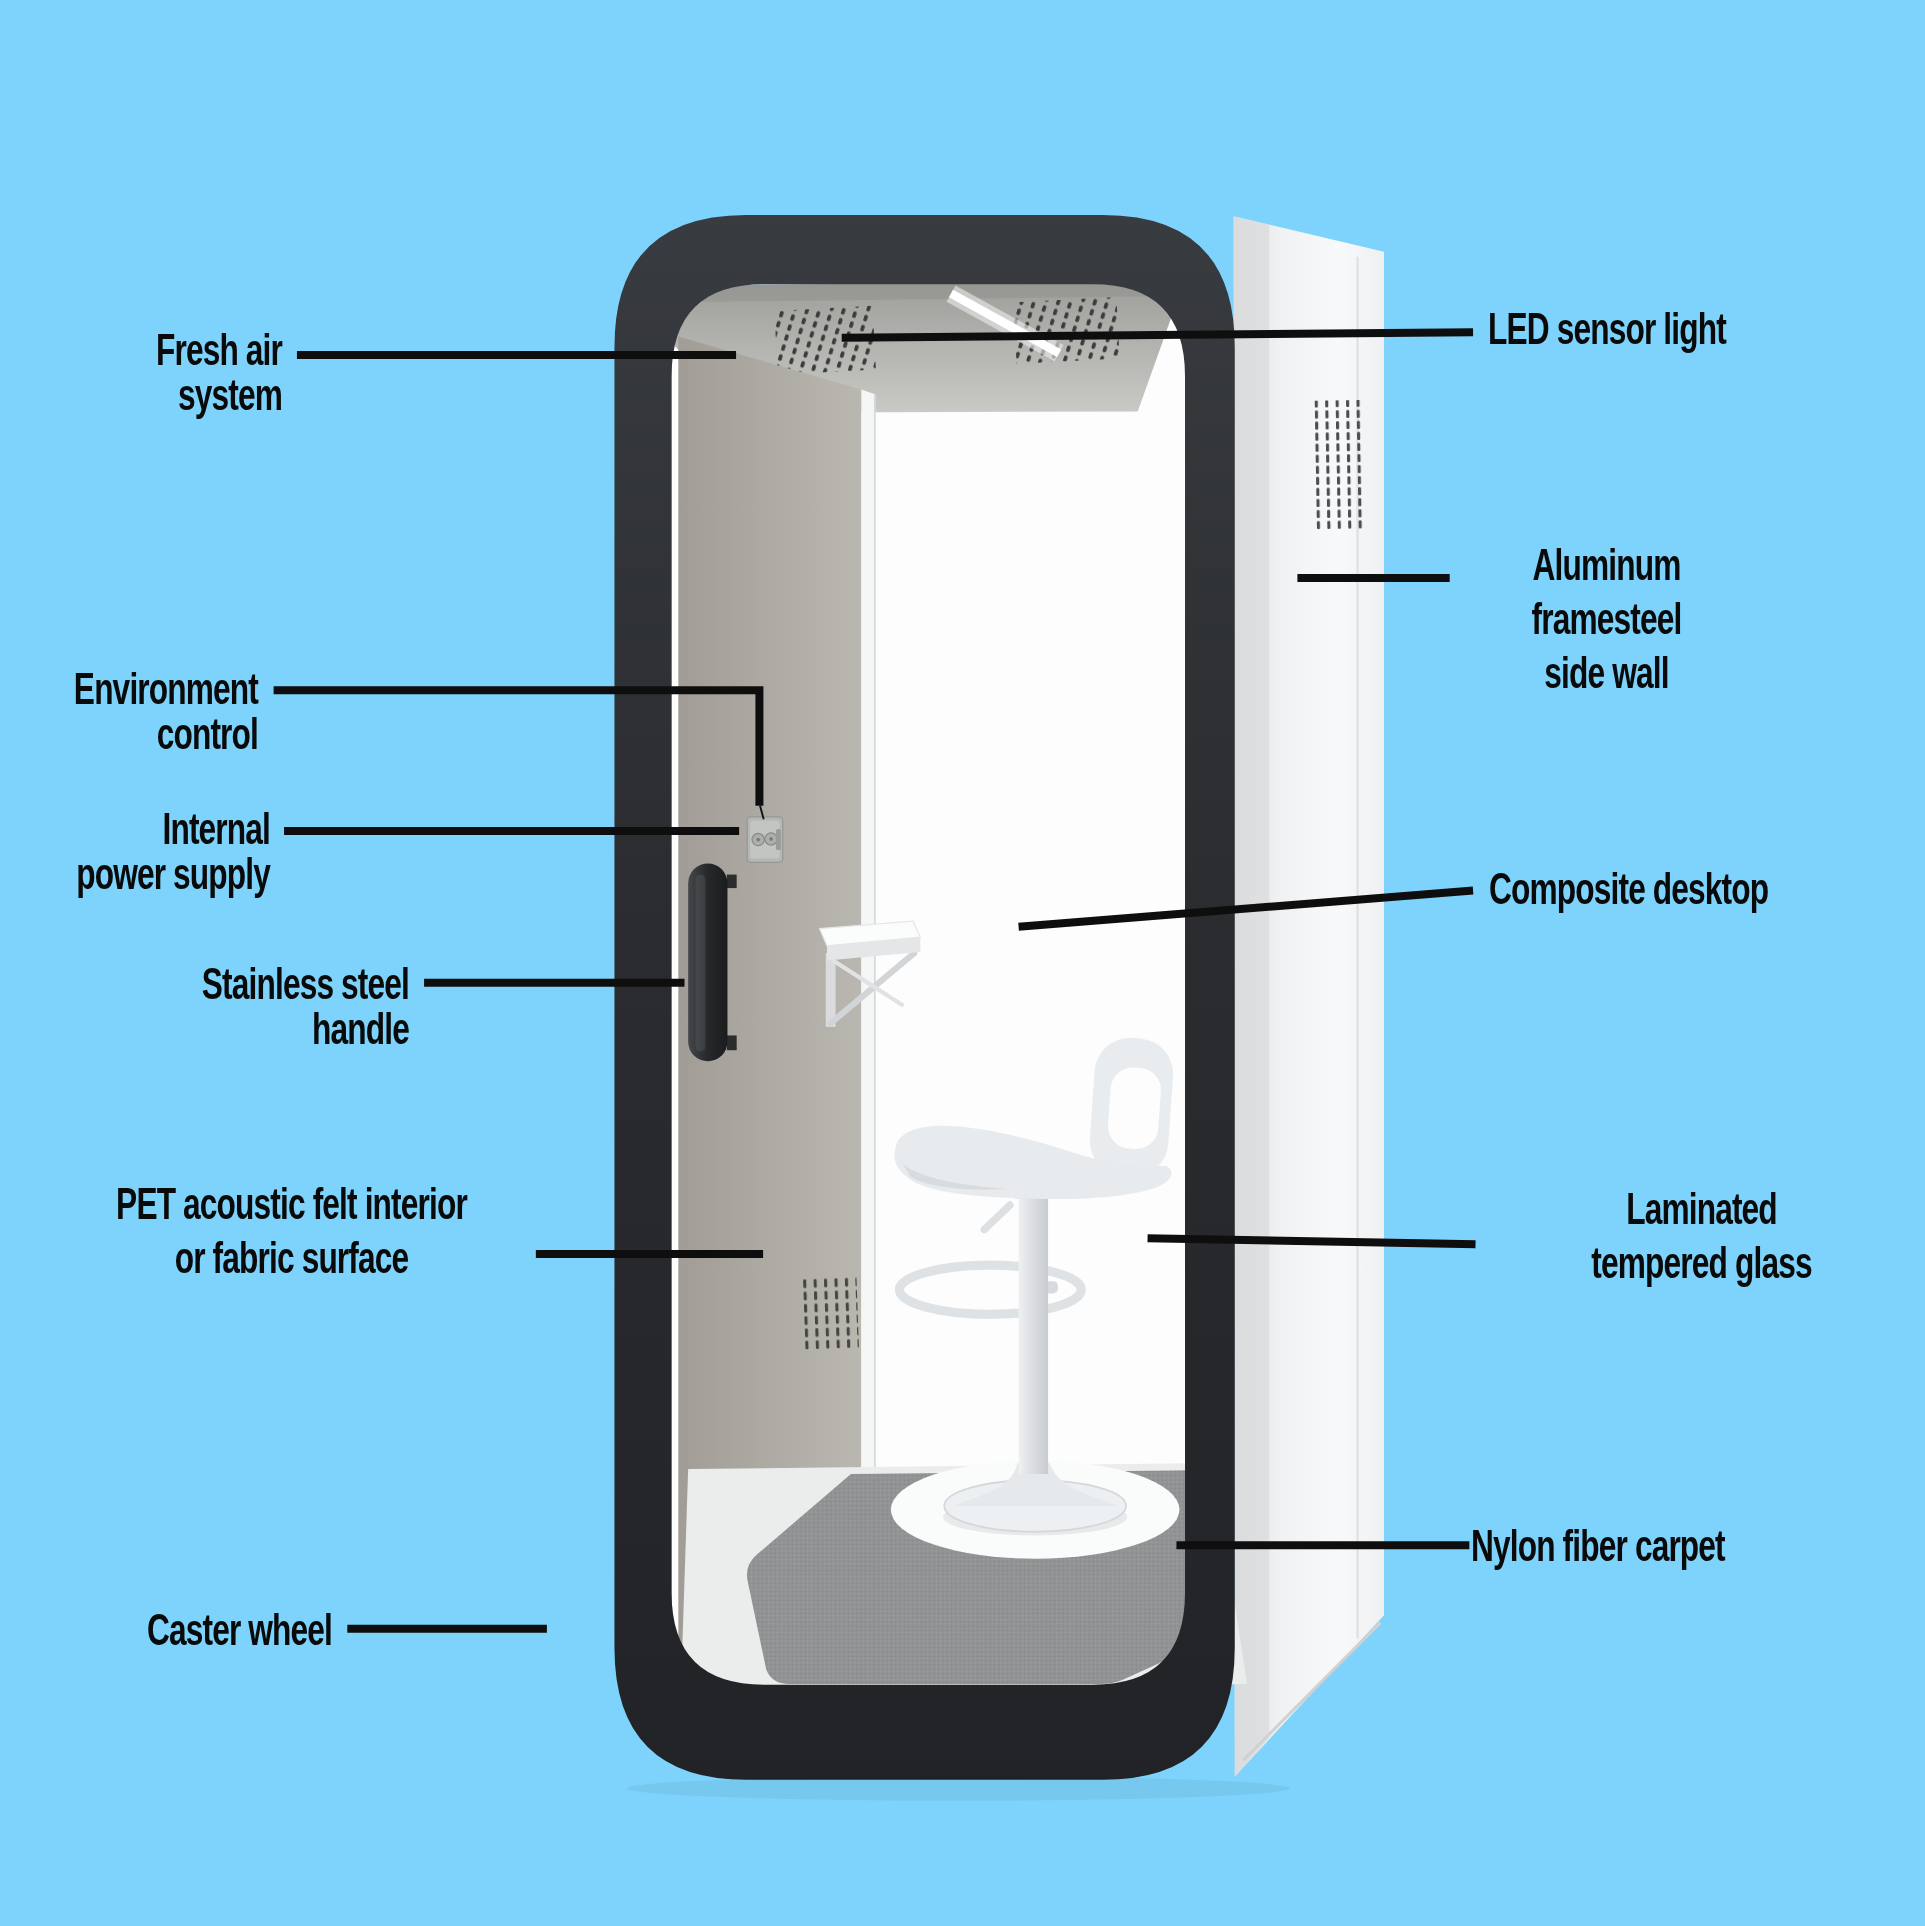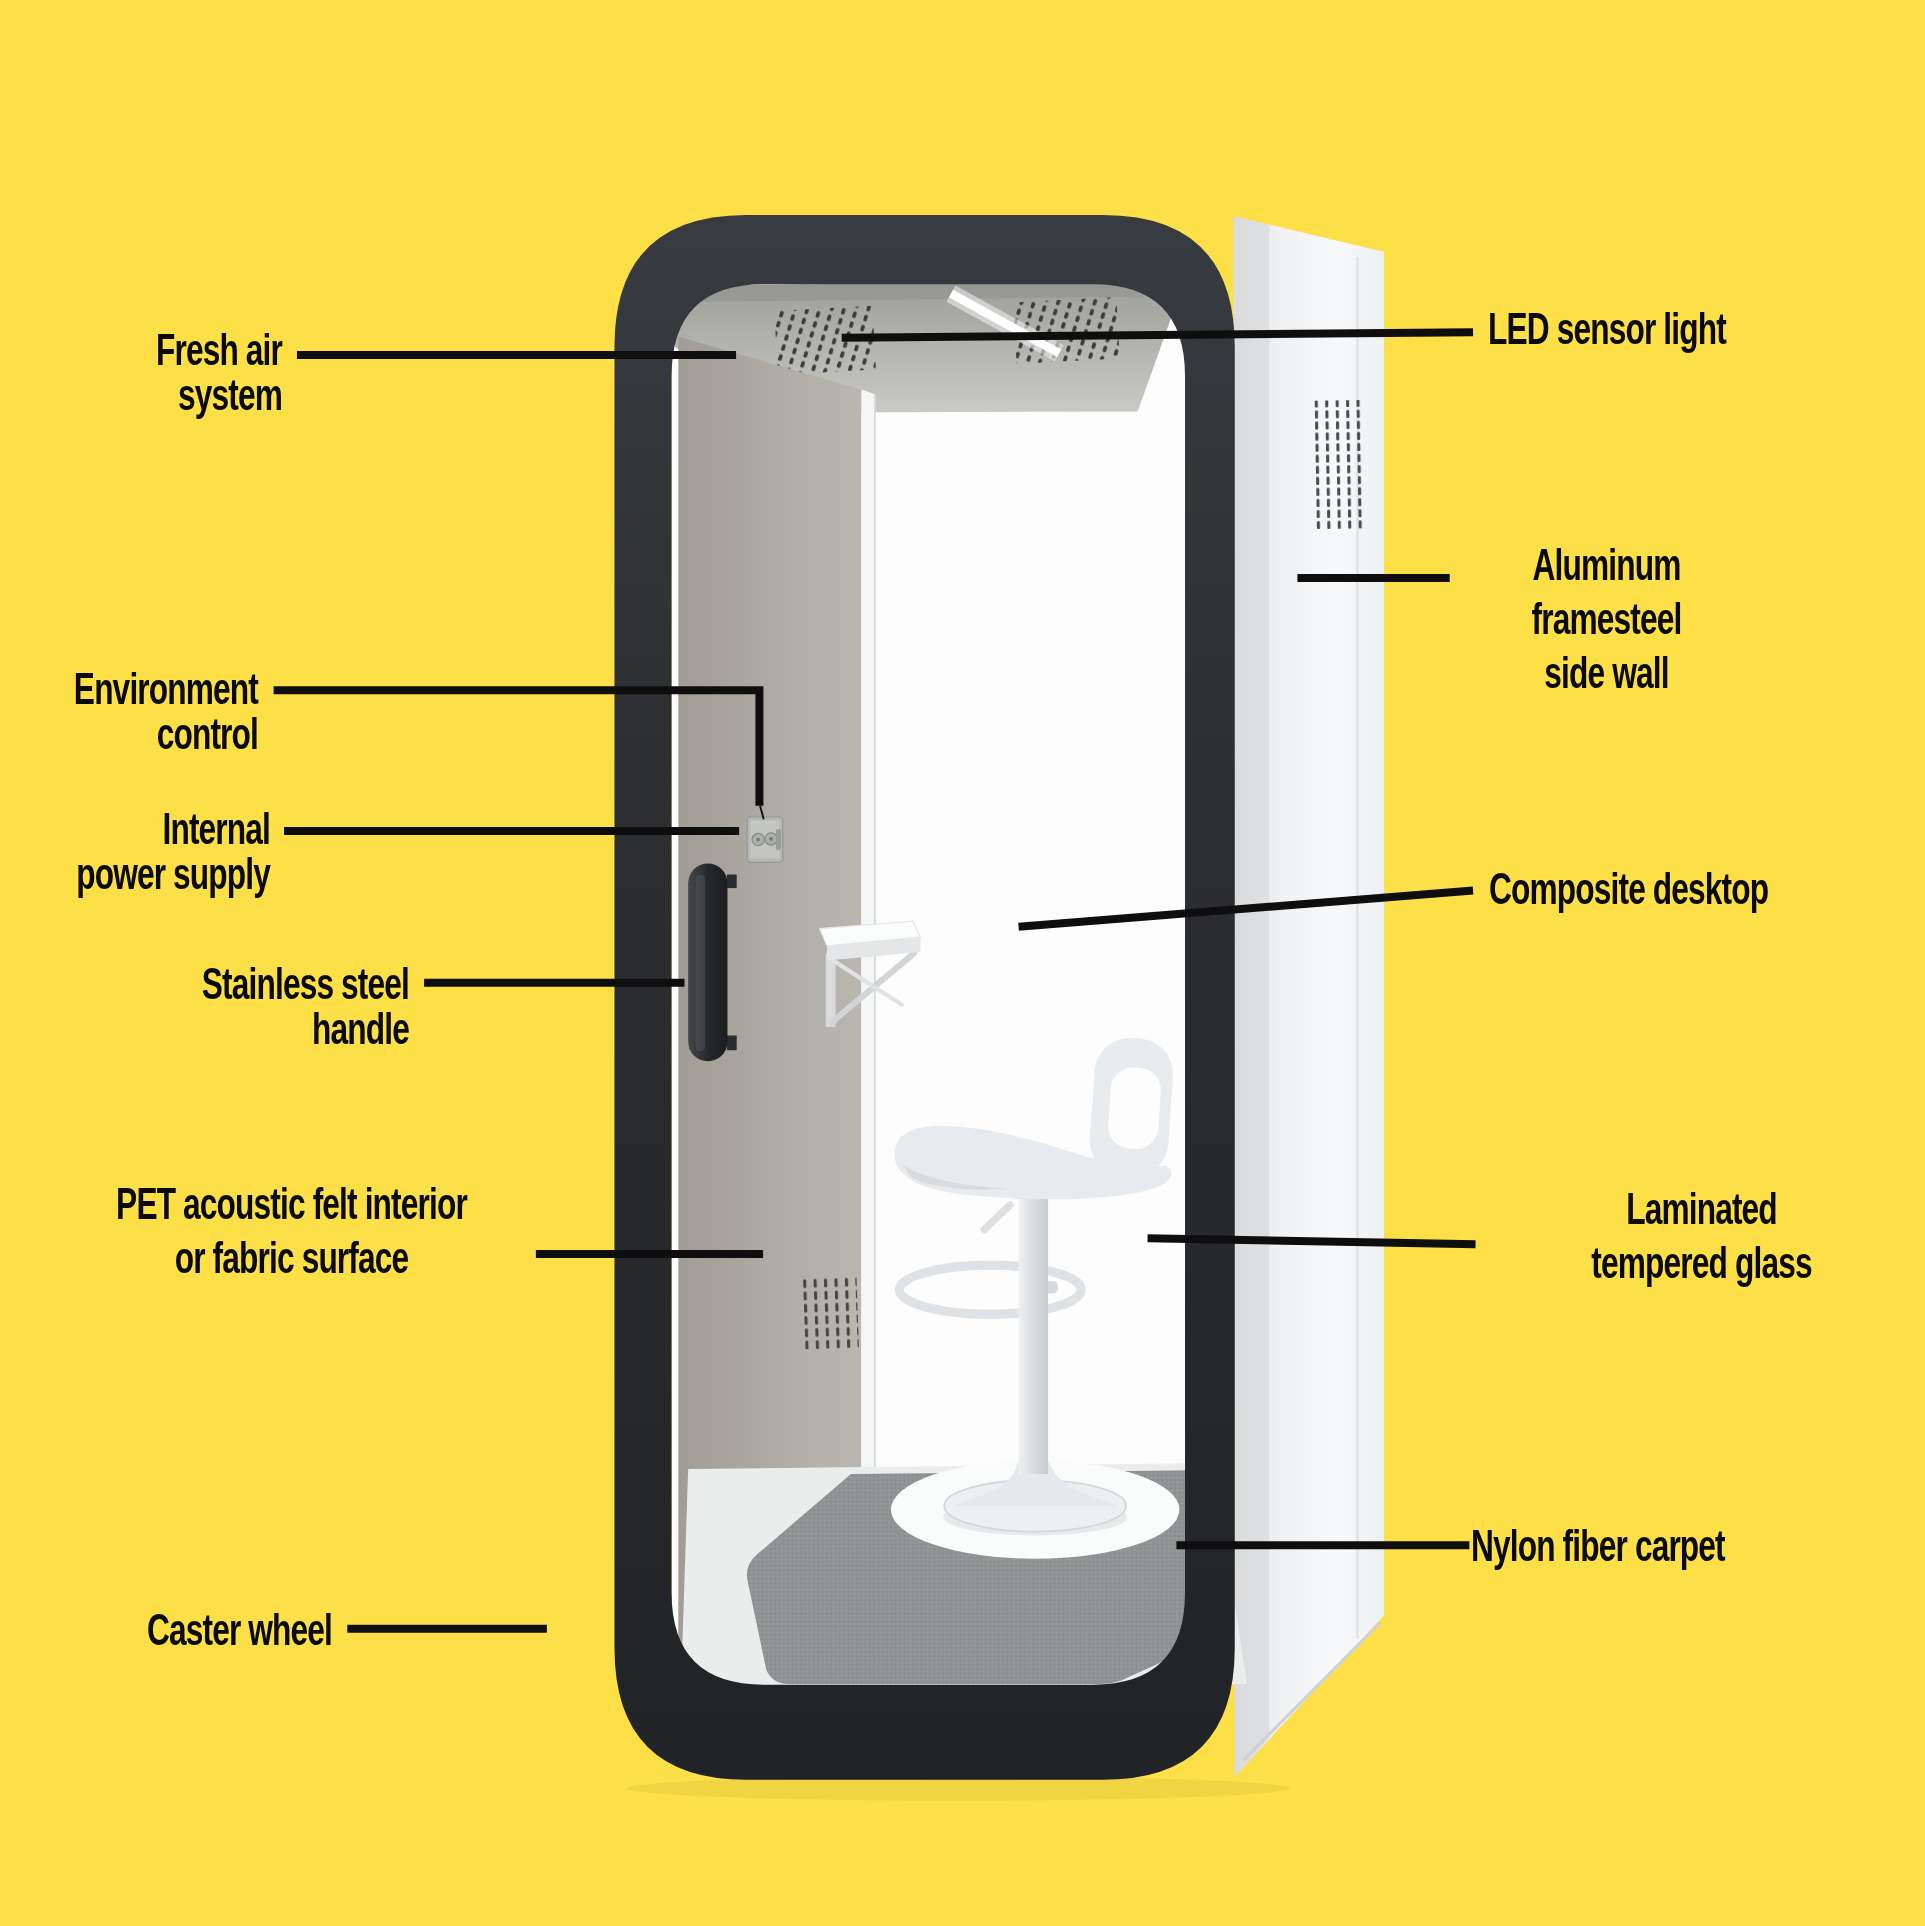--- a/index.html
+++ b/index.html
@@ -1,16 +1,16 @@
 <!DOCTYPE html>
 <html style="font-size:9.8px"><head>
 <meta charset="utf-8">
 <style>
   html,body{margin:0;padding:0;background:#ffffff;}
-  #stage{position:relative;width:1926px;height:1926px;background:#fde047;overflow:hidden;
+  #stage{position:relative;width:1926px;height:1926px;background:#7dd3fc;overflow:hidden;
          font-family:"Liberation Sans",sans-serif;}
   #booth-svg{position:absolute;left:0;top:0;width:1926px;height:1926px;}
   .lbl{position:absolute;font-weight:700;font-size:44px;line-height:45px;color:#0a0a0a;
        letter-spacing:-1.2px;white-space:pre-line;}
   .lbl.r{text-align:right;transform:scaleX(.72);transform-origin:100% 50%;}
   .lbl.l{text-align:left;transform:scaleX(.72);transform-origin:0 50%;}
   .lbl.c{text-align:center;transform:scaleX(.72);transform-origin:50% 50%;}
   .lh2{line-height:54px;}
 </style>
 </head>

